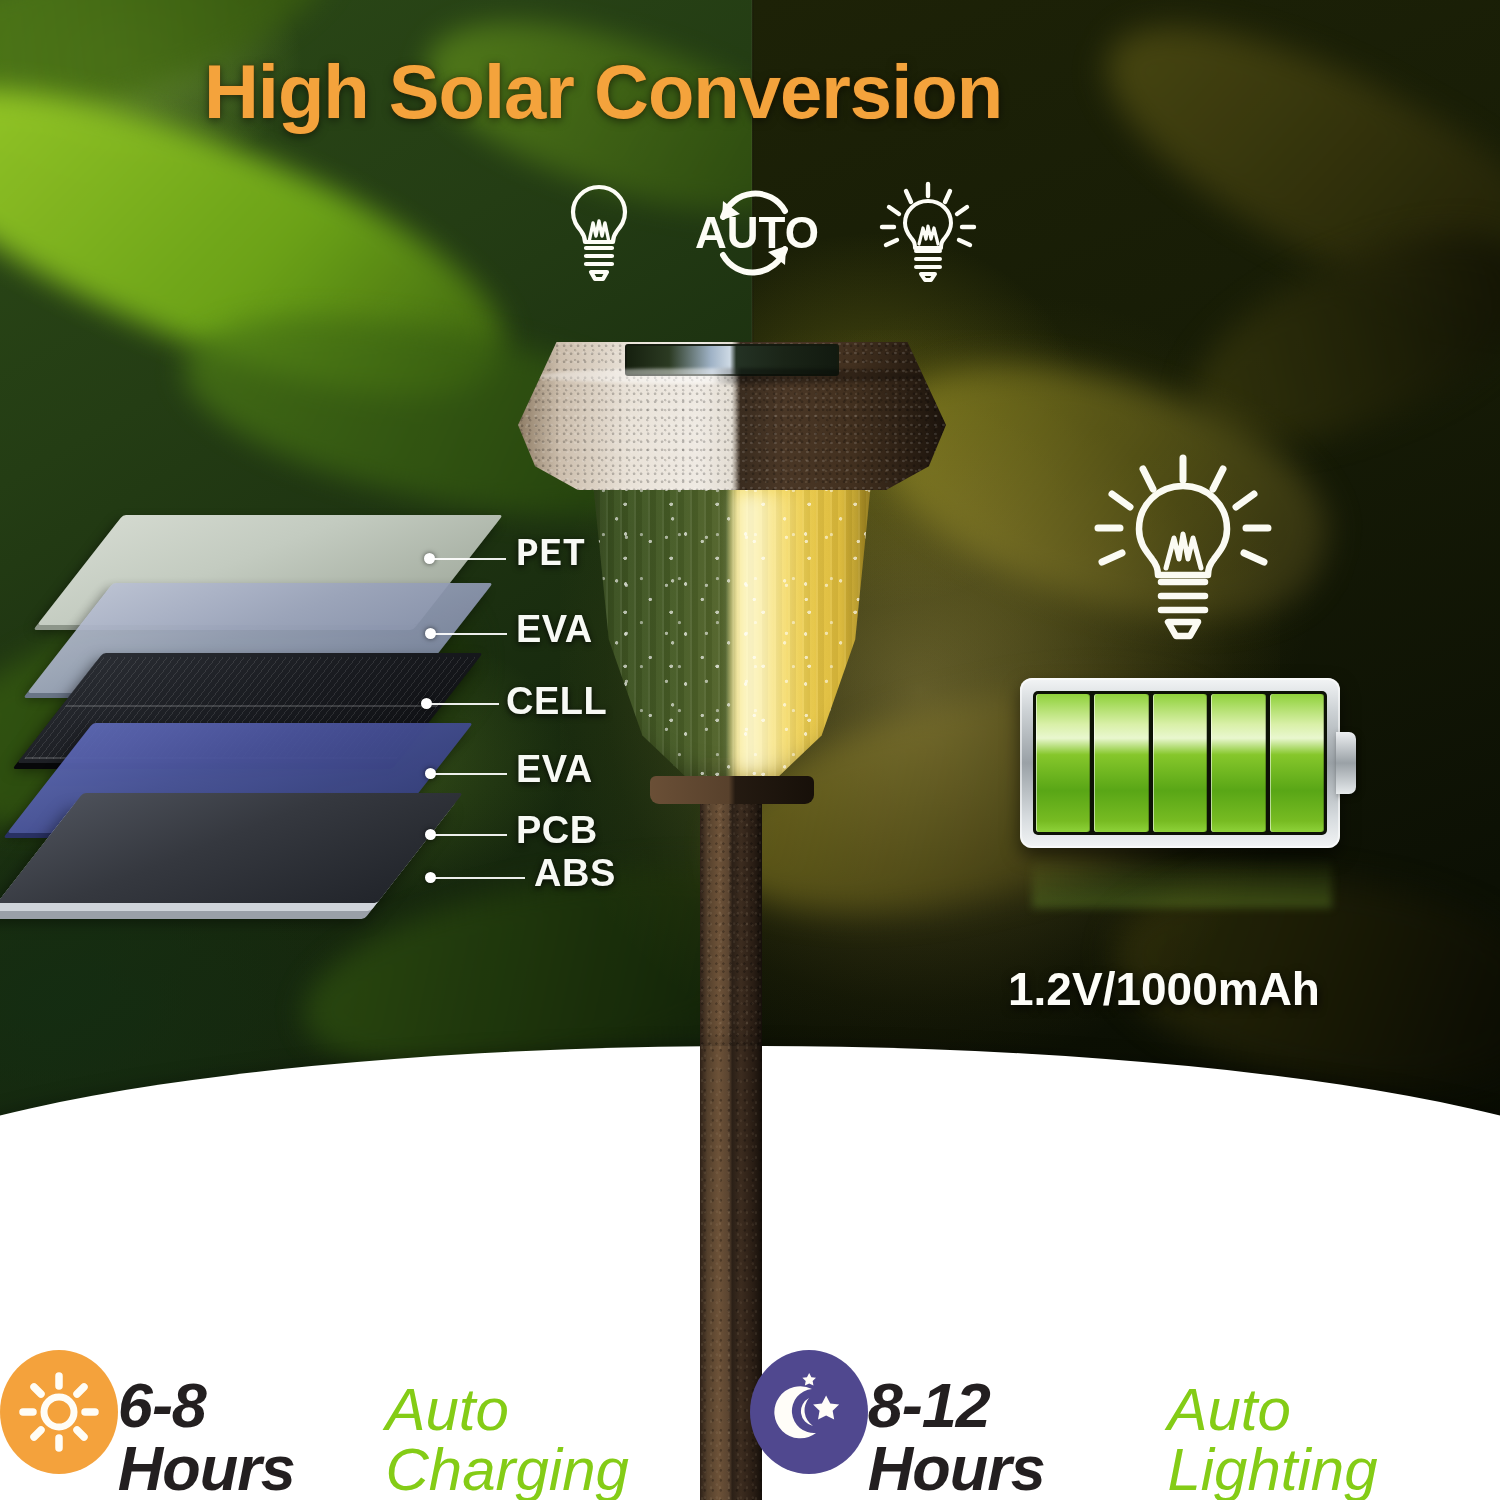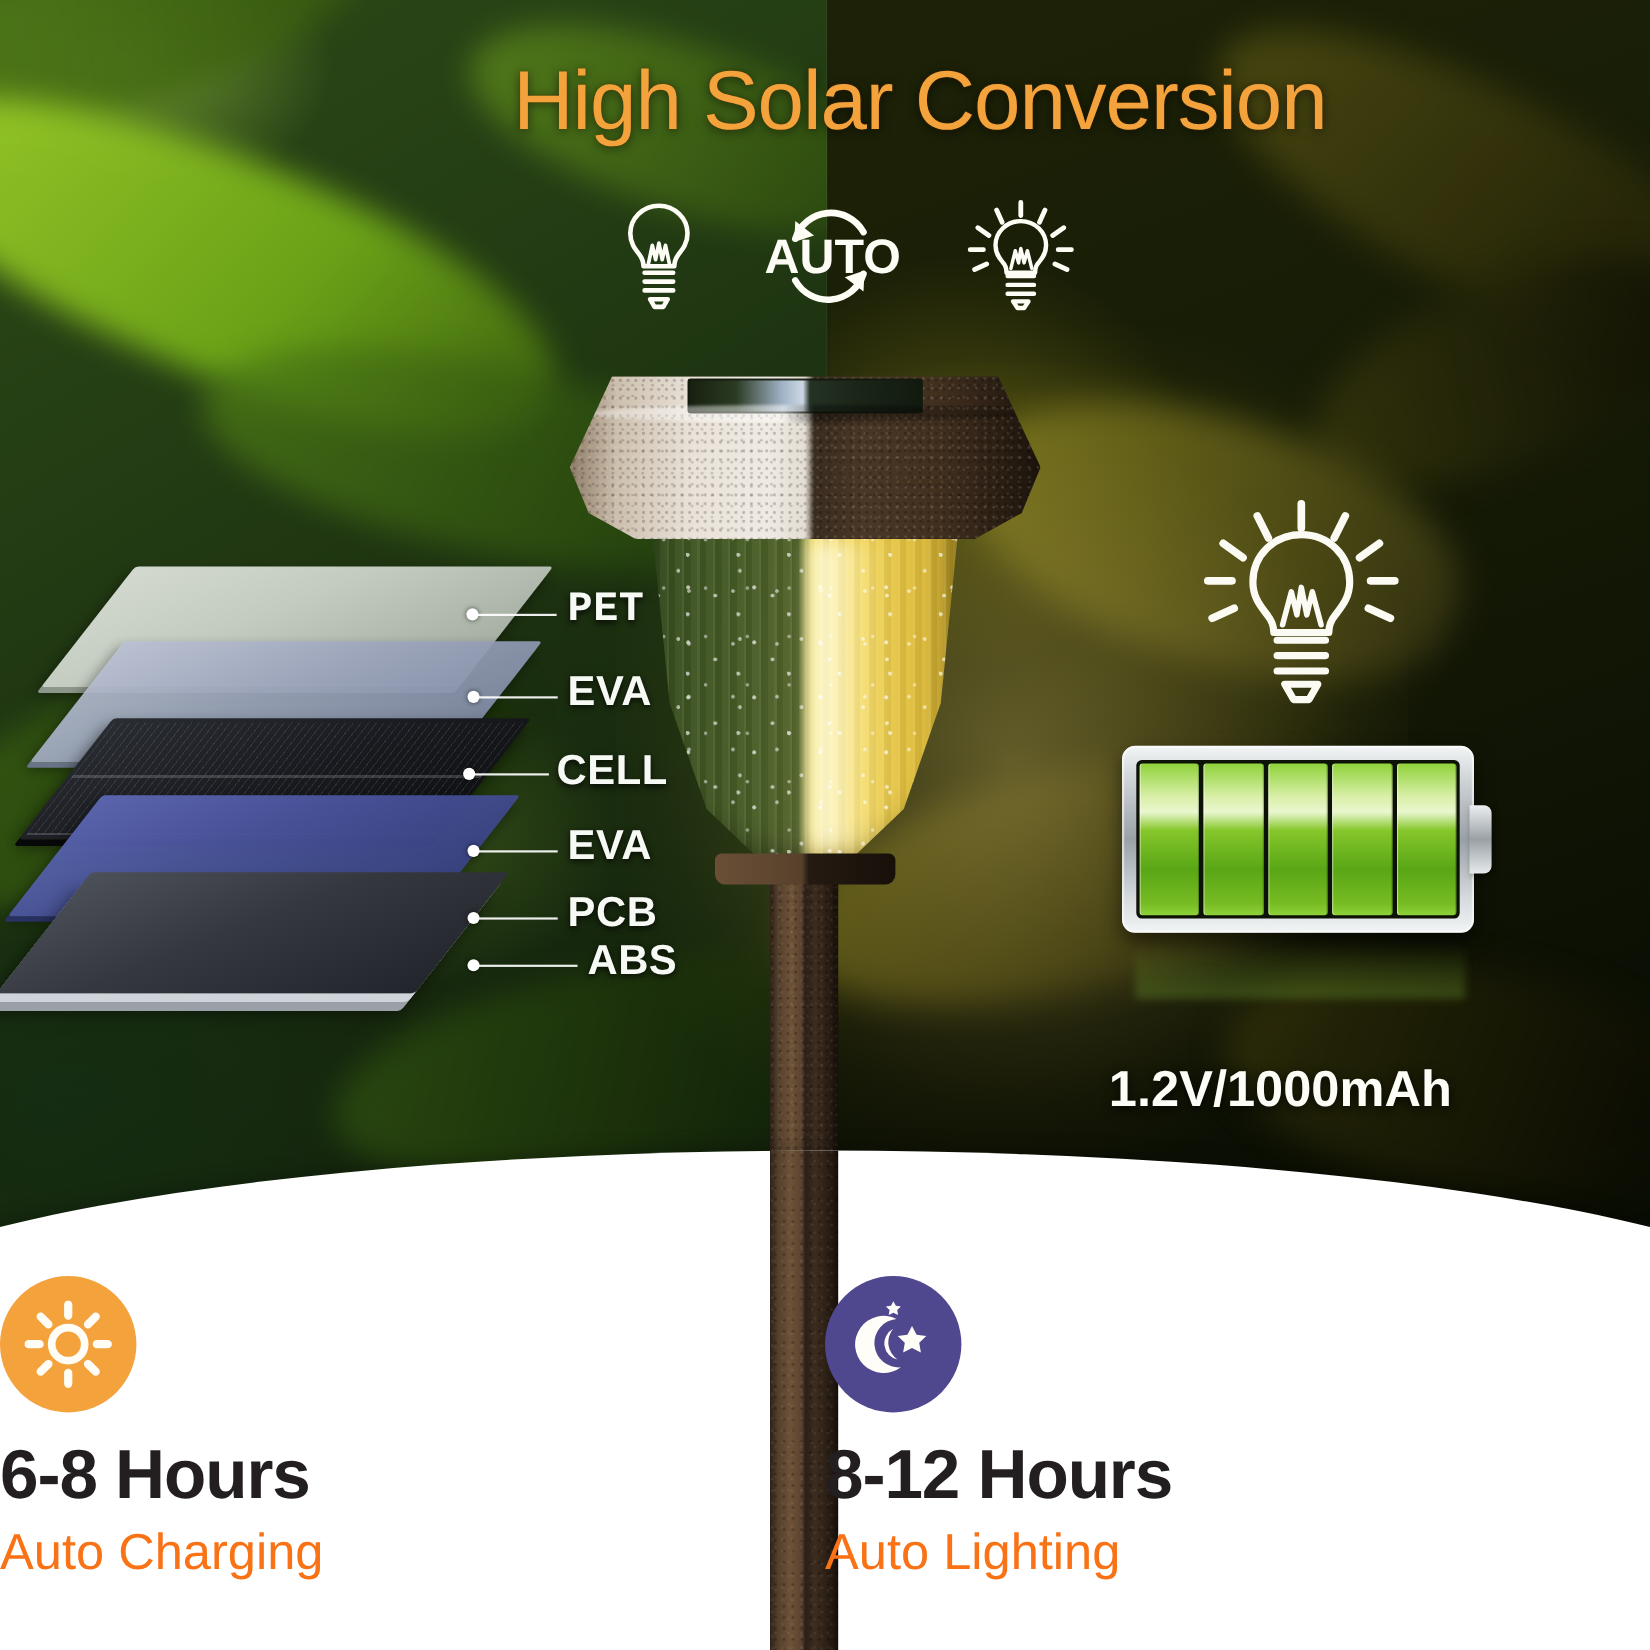--- a/index.html
+++ b/index.html
@@ -75,22 +75,22 @@
     background:radial-gradient(circle, rgba(255,226,120,.30) 0%, rgba(230,200,90,.16) 35%, rgba(160,140,40,.05) 62%, transparent 76%);
     pointer-events:none;
   }
   
   .seam { position:absolute; left:751px; top:0; width:3px; height:1160px;
     background:linear-gradient(90deg, rgba(255,255,255,.05), rgba(0,0,0,.18)); }
 
   
   .title {
     position:absolute; left:0; top:48px; width:1206px;
-    text-align:right;
-    font-size:76px; font-weight:normal;
+    text-align:center;
+    font-size:76px; font-weight:bold;
     color:#f4a33c;
     letter-spacing:-1px;
     text-shadow: 0 2px 10px rgba(0,0,0,.55), 0 0 2px rgba(120,60,0,.6);
     white-space:nowrap;
   }
 
   
   .auto-row {
     position:absolute; left:560px; top:178px; width:420px; height:110px;
     display:flex; align-items:center; justify-content:space-between;
@@ -278,30 +278,30 @@
   .white-panel {
     position:absolute; left:-180px; top:1046px; width:1860px; height:640px;
     background:#fff;
     border-radius:50% 50% 0 0 / 170px 170px 0 0;
     box-shadow:0 -2px 18px rgba(0,0,0,.25);
   }
   .bottom-cols {
     position:absolute; left:0; top:1160px; width:1500px; height:340px;
     display:flex;
   }
-  .bcol { flex:1; display:flex; flex-direction:column; align-items:flex-start; }
+  .bcol { flex:1; display:flex; flex-direction:row; align-items:flex-end;font-style:italic; }
   .badge {
     width:124px; height:124px; border-radius:50%;
     display:flex; align-items:center; justify-content:center;
     margin-bottom:26px;
   }
   .badge.sun  { background:#f4a23c; }
   .badge.moon { background:#50488f; }
   .b-title { font-size:63px; font-weight:bold; color:#231f20; letter-spacing:-1px; line-height:1; }
-  .b-sub   { font-size:46px; color:#f97316; margin-top:14px; line-height:1; }
+  .b-sub   { font-size:60px; color:#84cc16; margin-top:14px; line-height:1; }
 
   
   .pole-front {
     position:absolute; left:700px; top:1046px; width:62px; height:454px;
     background:linear-gradient(90deg,
        #2e2118 0%, #54402c 12%, #6d5238 30%, #5a4430 46%,
        #2b2017 52%, #3c2c1f 66%, #291d14 86%, #150f0a 100%);
   }
   .pole-front::after {
     content:""; position:absolute; inset:0;

